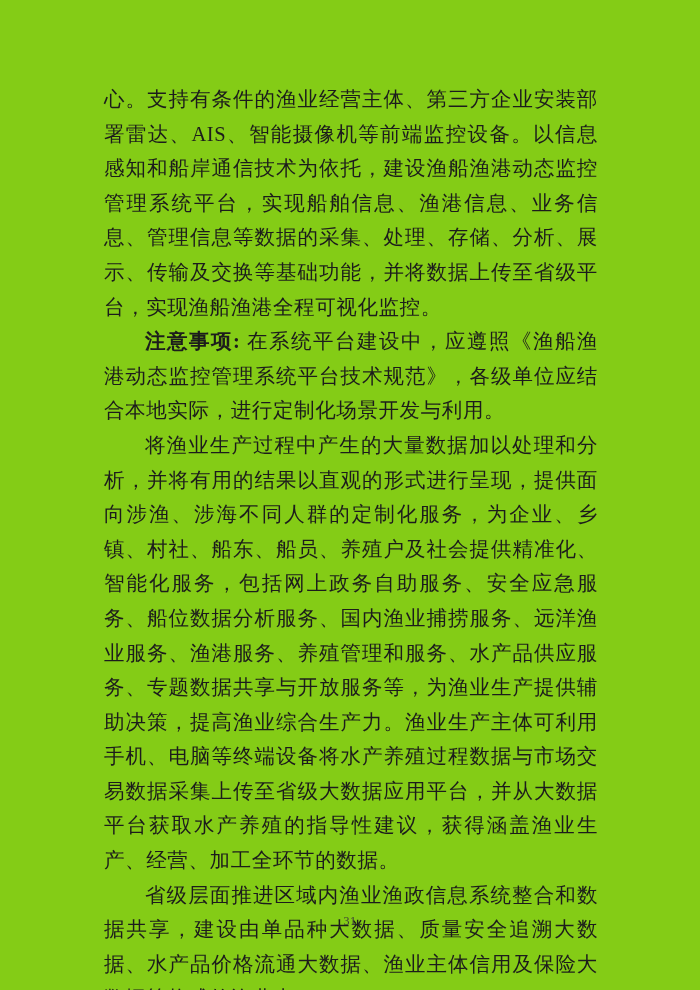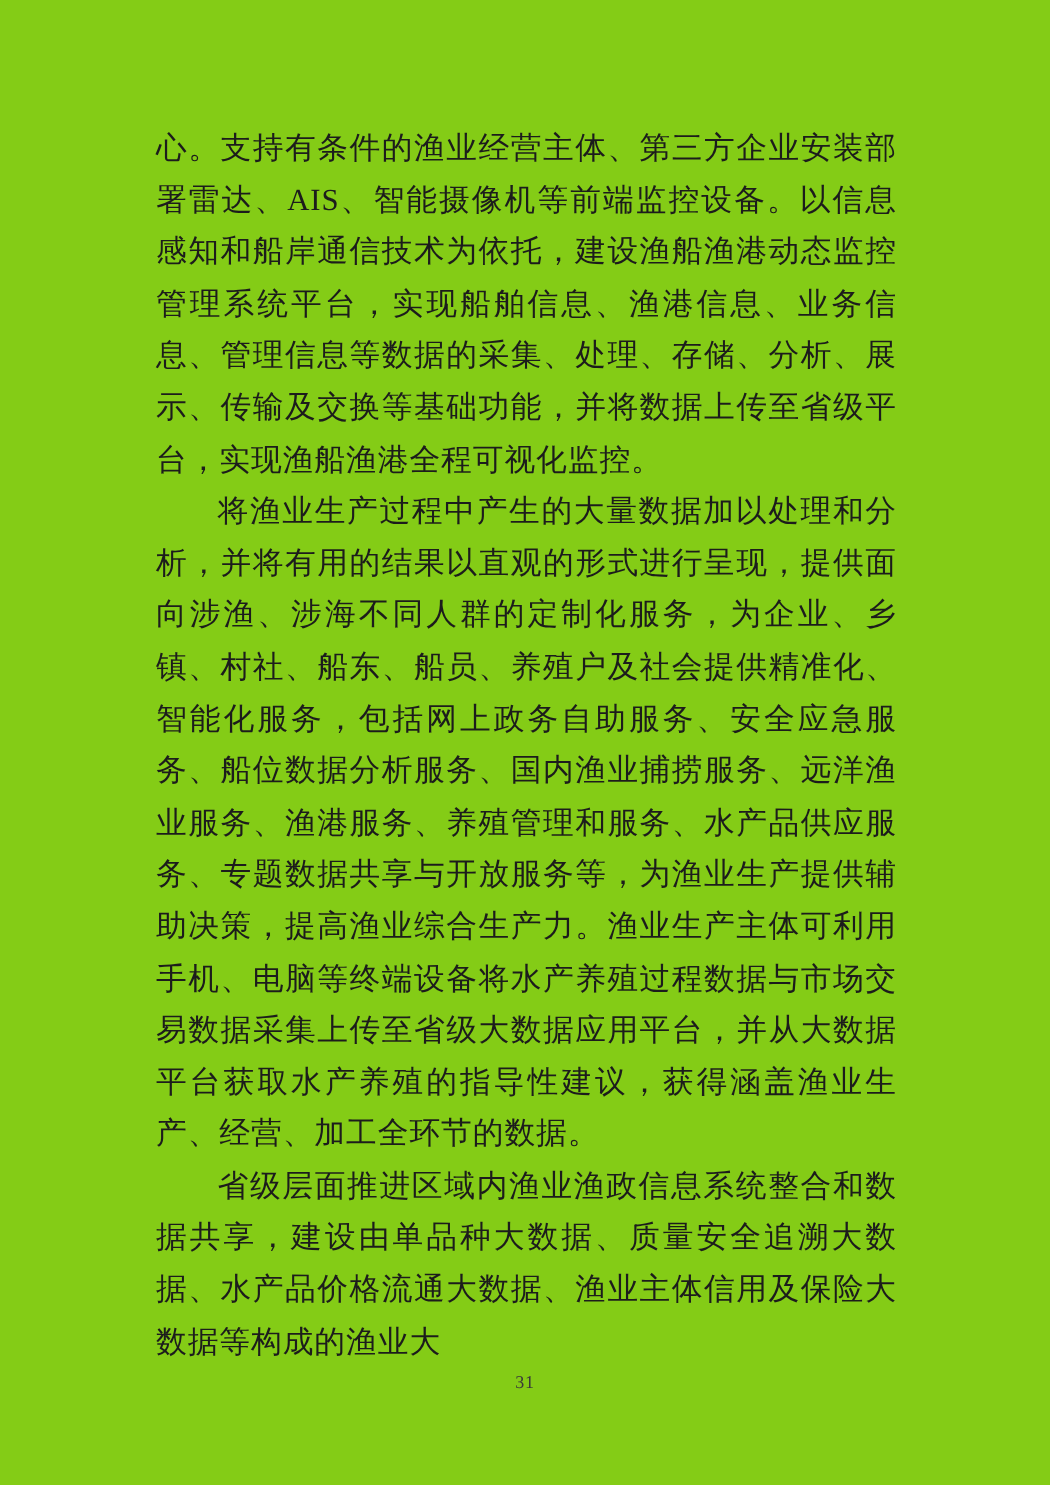--- a/index.html
+++ b/index.html
@@ -51,18 +51,19 @@
     color: #3a3a3a;
     letter-spacing: 0.5px;
   }
 </style>
 </head>
 <body>
 
 <div class="page">
   <div class="text-block">
     <p>心。支持有条件的渔业经营主体、第三方企业安装部署雷达、AIS、智能摄像机等前端监控设备。以信息感知和船岸通信技术为依托，建设渔船渔港动态监控管理系统平台，实现船舶信息、渔港信息、业务信息、管理信息等数据的采集、处理、存储、分析、展示、传输及交换等基础功能，并将数据上传至省级平台，实现渔船渔港全程可视化监控。</p>
+    <p class="indent"><span class="bold">注意事项:</span><span> 在系统平台建设中，应遵照《渔船渔港动态监控管理系统平台技术规范》，各级单位应结合本地实际，进行定制化场景开发与利用。</span></p>
     <p class="indent">将渔业生产过程中产生的大量数据加以处理和分析，并将有用的结果以直观的形式进行呈现，提供面向涉渔、涉海不同人群的定制化服务，为企业、乡镇、村社、船东、船员、养殖户及社会提供精准化、智能化服务，包括网上政务自助服务、安全应急服务、船位数据分析服务、国内渔业捕捞服务、远洋渔业服务、渔港服务、养殖管理和服务、水产品供应服务、专题数据共享与开放服务等，为渔业生产提供辅助决策，提高渔业综合生产力。渔业生产主体可利用手机、电脑等终端设备将水产养殖过程数据与市场交易数据采集上传至省级大数据应用平台，并从大数据平台获取水产养殖的指导性建议，获得涵盖渔业生产、经营、加工全环节的数据。</p>
     <p class="indent">省级层面推进区域内渔业渔政信息系统整合和数据共享，建设由单品种大数据、质量安全追溯大数据、水产品价格流通大数据、渔业主体信用及保险大数据等构成的渔业大</p>
   </div>
 
   <div class="page-footer">31</div>
 </div>
 
 </body></html>

